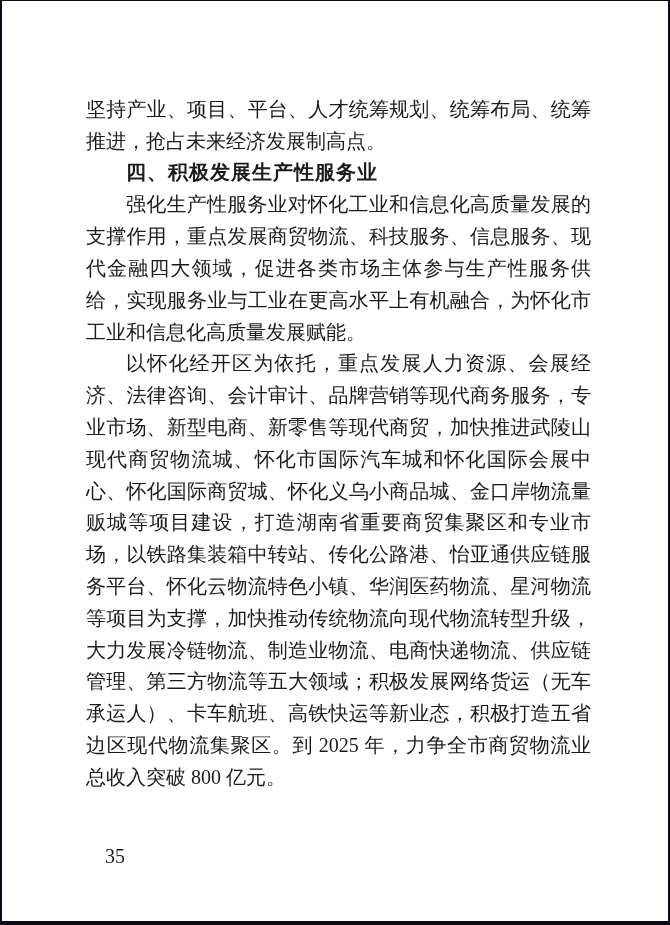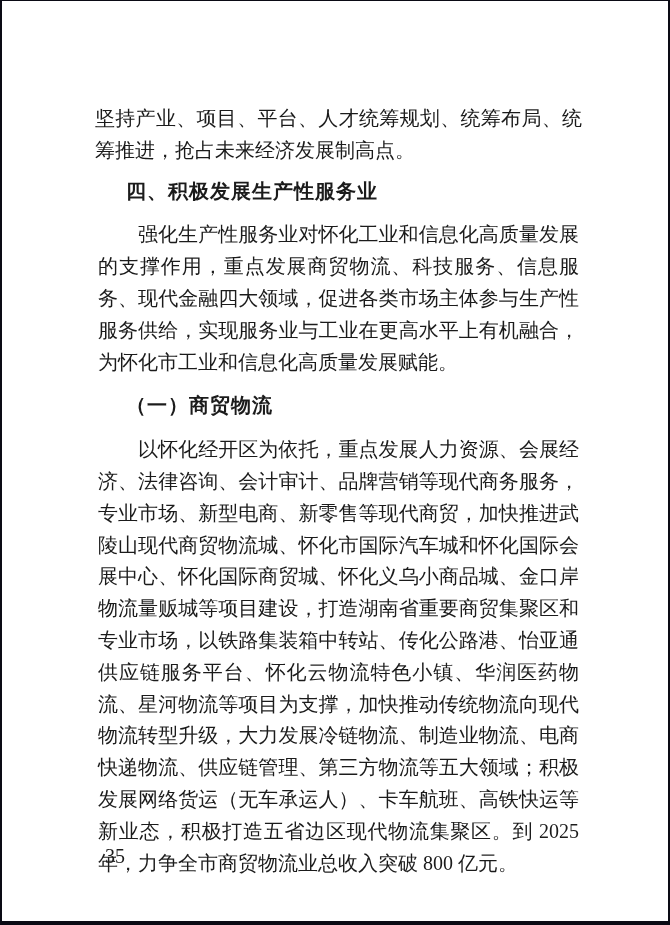--- a/index.html
+++ b/index.html
@@ -24,57 +24,56 @@
     left: 84px;
     top: 93px;
     width: 505px;
     color: #1b1b1b;
     font-size: 20px;
     line-height: 31.8px;
     text-align: justify;
     text-justify: inter-character;
   }
   .para {
-    margin: 12px;
+    margin: 0;
     padding: 0;
     text-indent: 2em;
     word-break: break-all;
   }
   .para-continuation {
-    margin: 9px;
+    margin: 0;
     padding: 0;
     text-indent: 0;
     word-break: break-all;
   }
   .heading {
     margin: 0;
     padding: 0;
     font-size: 20px;
     line-height: 31.8px;
     font-weight: bold;
     text-indent: 2em;
     text-align: left;
-    font-family: Liberation Sans, sans-serif;
+    font-family: Liberation Mono, monospace;
     letter-spacing: 1px;
   }
   .page-number {
     position: absolute;
     left: 103px;
     top: 845px;
     font-size: 20px;
     line-height: 20px;
     color: #1b1b1b;
     font-family: "Liberation Serif", "DejaVu Serif", serif;
   }
 </style>
 </head>
 <body>
 
 <div class="page">
   <div class="text-block">
     <p class="para-continuation">坚持产业、项目、平台、人才统筹规划、统筹布局、统筹推进，抢占未来经济发展制高点。</p>
     <h3 class="heading">四、积极发展生产性服务业</h3>
     <p class="para">强化生产性服务业对怀化工业和信息化高质量发展的支撑作用，重点发展商贸物流、科技服务、信息服务、现代金融四大领域，促进各类市场主体参与生产性服务供给，实现服务业与工业在更高水平上有机融合，为怀化市工业和信息化高质量发展赋能。</p>
-    <h3 class="heading">（一）商贸物流</h3>
     <p class="para">以怀化经开区为依托，重点发展人力资源、会展经济、法律咨询、会计审计、品牌营销等现代商务服务，专业市场、新型电商、新零售等现代商贸，加快推进武陵山现代商贸物流城、怀化市国际汽车城和怀化国际会展中心、怀化国际商贸城、怀化义乌小商品城、金口岸物流量贩城等项目建设，打造湖南省重要商贸集聚区和专业市场，以铁路集装箱中转站、传化公路港、怡亚通供应链服务平台、怀化云物流特色小镇、华润医药物流、星河物流等项目为支撑，加快推动传统物流向现代物流转型升级，大力发展冷链物流、制造业物流、电商快递物流、供应链管理、第三方物流等五大领域；积极发展网络货运（无车承运人）、卡车航班、高铁快运等新业态，积极打造五省边区现代物流集聚区。到 2025 年，力争全市商贸物流业总收入突破 800 亿元。</p>
   </div>
   <div class="page-number">35</div>
 </div>
 
 </body></html>

